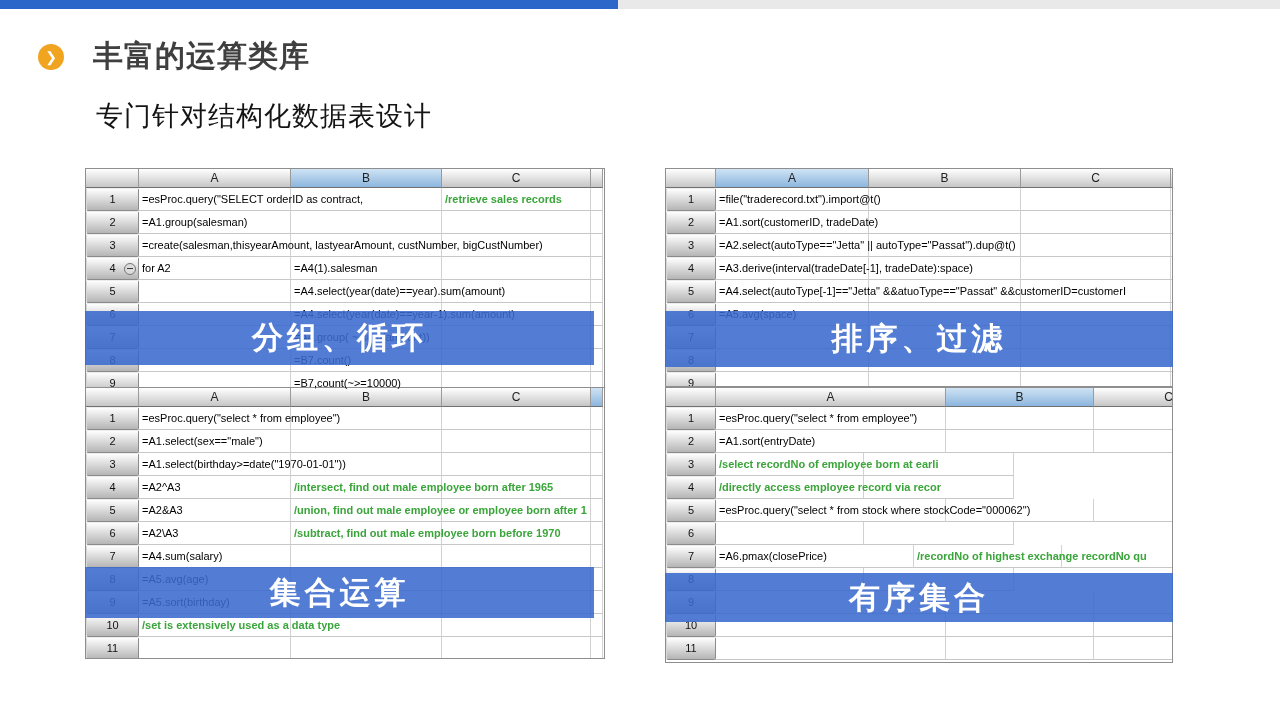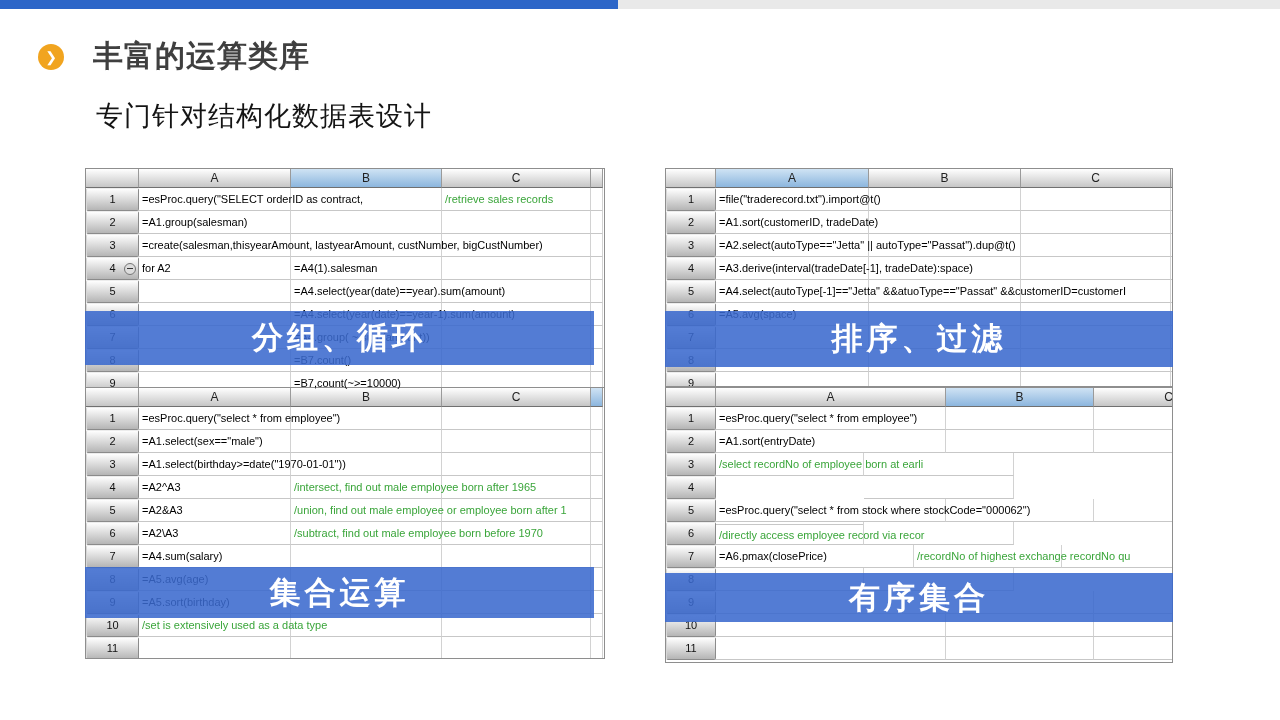--- a/index.html
+++ b/index.html
@@ -26,21 +26,21 @@
   .rhead{flex:0 0 auto;box-sizing:border-box;position:relative;
     background:linear-gradient(#fefefe,#b5b5b5);
     border:1px solid #8b8b8b;border-top-color:#ececec;border-left-color:#d7d7d7;border-radius:2px;
     font-size:11px;color:#111;text-align:center;line-height:21px;}
   .collapse{position:absolute;right:2px;top:50%;margin-top:-6px;width:10px;height:10px;
     border:1px solid #767676;border-radius:50%;background:#dcdcdc;}
   .collapse::after{content:"";position:absolute;left:2px;right:2px;top:50%;height:1px;margin-top:-0.5px;background:#333;}
   .scell{flex:0 0 auto;box-sizing:border-box;border-right:1px solid #d2d2d2;border-bottom:1px solid #c7c7c7;
     font-size:11px;color:#000;line-height:22px;padding-left:3px;white-space:nowrap;overflow:visible;}
   .scell span{position:relative;z-index:2;}
-  .scell.green span{color:#3aa53a;}
+  .scell.green span{color:#3aa53a;font-weight:bold;}
   #sheet-top-left{left:85px;top:168px;width:520px;height:222px;}
   #sheet-top-right{left:665px;top:168px;width:508px;height:219px;}
   #sheet-bottom-left{left:85px;top:387px;width:520px;height:272px;}
   #sheet-bottom-right{left:665px;top:387px;width:508px;height:276px;}
   
   .banner{position:absolute;z-index:5;background:rgba(58,104,206,0.87);
     display:flex;align-items:center;justify-content:center;
     color:#ffffff;font-size:31px;font-weight:bold;letter-spacing:4px;}
   #banner-grouping{left:85px;top:311px;width:509px;height:54px;}
   #banner-sorting{left:665px;top:311px;width:508px;height:56px;}
@@ -306,21 +306,21 @@
       <div class="scell" style="width: 148px;"></div>
       <div class="scell" style="width: 150px;"></div>
     </div>
     <div class="srow">
       <div class="rhead" style="width: 50px;">3</div>
       <div class="scell green" style="width: 148px;"><span>/select recordNo of employee born at earli</span></div>
       <div class="scell" style="width: 150px;"></div>
     </div>
     <div class="srow">
       <div class="rhead" style="width: 50px;">4</div>
-      <div class="scell green" style="width: 148px; margin-top: 48px;"><span>/directly access employee record via recor</span></div>
+      <div class="scell green" style="width: 148px;"><span>/directly access employee record via recor</span></div>
       <div class="scell" style="width: 150px;"></div>
     </div>
     <div class="srow">
       <div class="rhead" style="width: 50px;">5</div>
       <div class="scell" style="width: 230px;"><span>=esProc.query("select * from stock where stockCode="000062")</span></div>
       <div class="scell" style="width: 148px;"></div>
       <div class="scell" style="width: 150px;"></div>
     </div>
     <div class="srow">
       <div class="rhead" style="width: 50px;">6</div>

